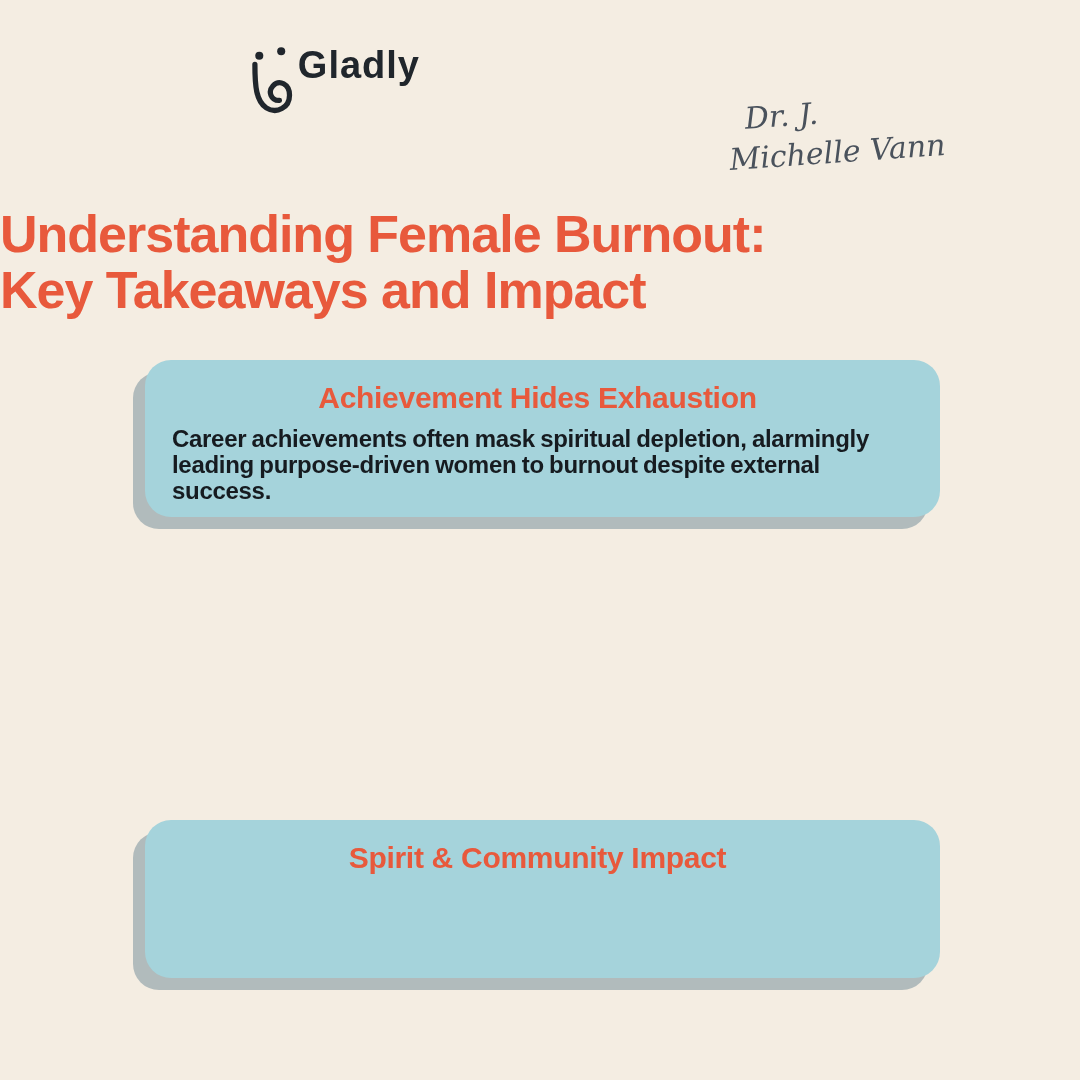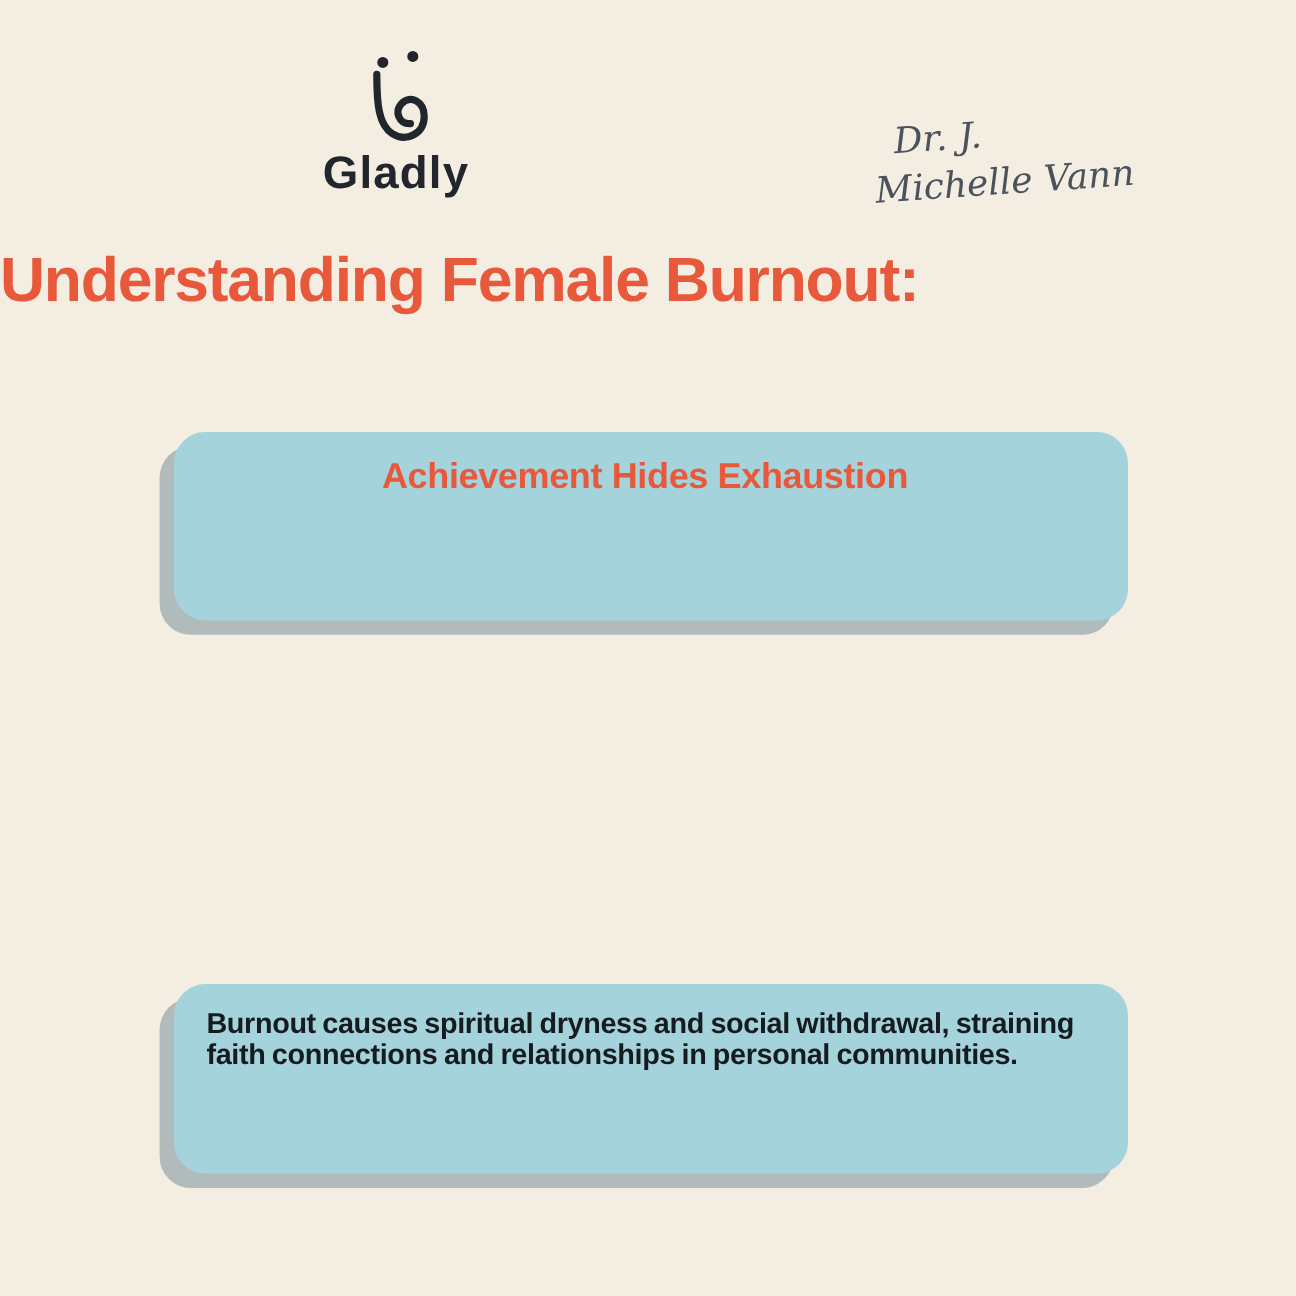--- a/index.html
+++ b/index.html
@@ -17,21 +17,21 @@
     background:var(--bg);
     font-family:"Liberation Sans", sans-serif;
     position:relative;
     overflow:hidden;
   }
   .canvas{position:absolute;inset:0;width:1080px;height:1080px;background:var(--bg);}
 
   
   .brand{
     position:absolute;left:240px;top:42px;width:180px;
-    display:flex;flex-direction:column;align-items:center;
+    display:flex;flex-direction:row;align-items:flex-start;
   }
   .brand-icon{width:66px;height:80px;display:block;}
   .brand-name{
     margin-top:2px;
     font-size:38px;font-weight:bold;letter-spacing:1px;
     color:var(--ink);
   }
   .partnership{
     position:absolute;left:455px;top:129px;
     font-size:17px;letter-spacing:3.4px;font-weight:normal;
@@ -88,24 +88,25 @@
     </svg>
     <div class="brand-name">Gladly</div>
   </div>
 
 
   <div class="signature">
     <div class="sig1">Dr. J.</div>
     <div class="sig2">Michelle Vann</div>
   </div>
 
-  <h1 class="title"><span>Understanding Female Burnout:</span><br></h1>
+  <h1 class="title"><span>Understanding Female Burnout:</span><br><span>Key Takeaways and Impact</span></h1>
 
   <section class="card" style="top:360px;height:157px;">
     <h2 class="card-heading">Achievement Hides Exhaustion</h2>
+    <p class="card-body">Career achievements often mask spiritual depletion, alarmingly leading purpose-driven women to burnout despite external success.</p>
   </section>
 
 
   <section class="card" style="top:820px;height:158px;">
-    <p class="card-body">Burnout causes spiritual dryness and social withdrawal, straining faith connections and relationships in personal communities.</p>
+    <h2 class="card-heading">Spirit &amp; Community Impact</h2>
   </section>
 
 </div>
 
 </body></html>

